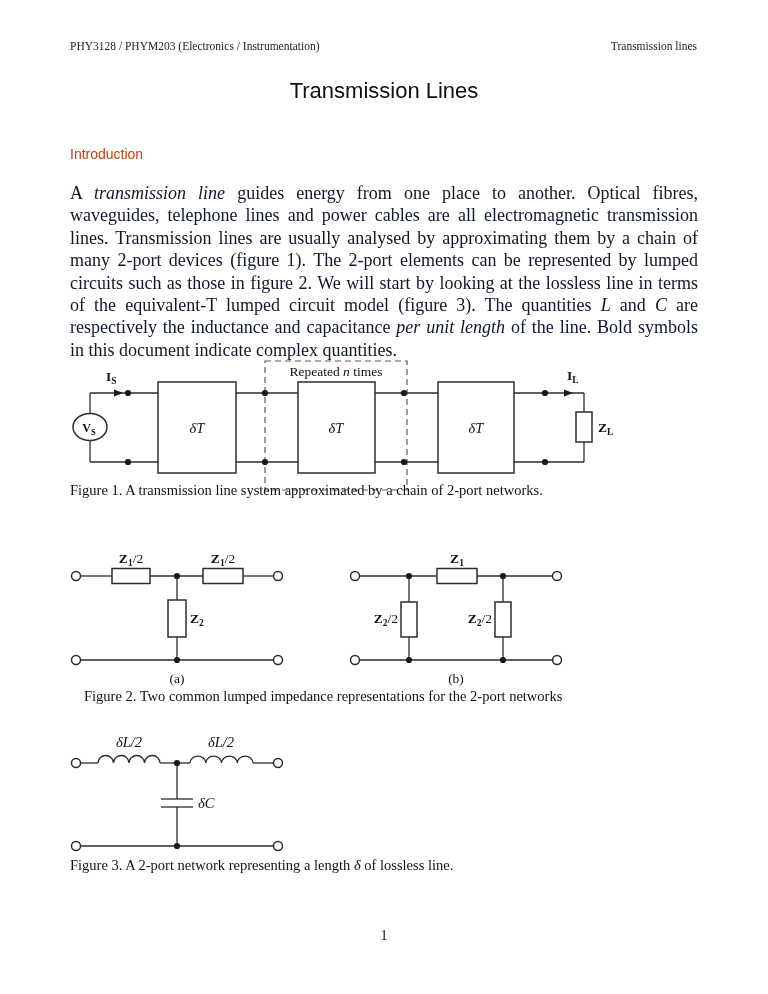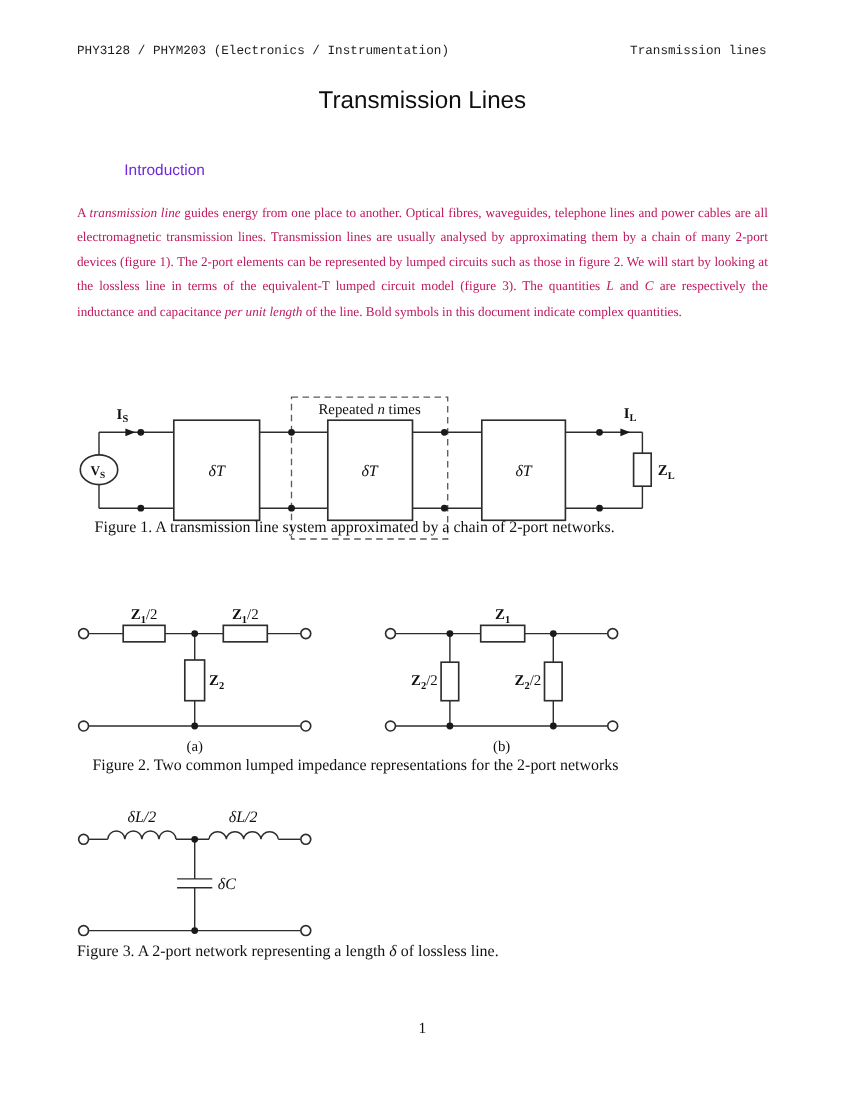--- a/index.html
+++ b/index.html
@@ -2,39 +2,39 @@
 <html><head>
 <meta charset="utf-8">
 <style>
   html,body { margin:0; padding:0; }
   body {
     width:768px; height:994px; background:#ffffff; position:relative;
     font-family:"Liberation Serif", serif; color:#141414; overflow:hidden;
   }
   .abs { position:absolute; }
   
-  .hdr { top:40px; font-family:Liberation Mono, monospace; font-size:11.5px; color:#1c1c1c; }
+  .hdr { top:40px; font-family:Liberation Serif, serif; font-size:11.5px; color:#1c1c1c; }
   .hdr-left { left:70px; }
   .hdr-right { right:71px; }
   
   .title {
     top:78px; left:0; width:768px; text-align:center;
     font-family:"Liberation Sans", sans-serif; font-size:22px; color:#0f0f0f;
   }
   
   .sect-heading {
-    top:146px; left:70px; font-family:"Liberation Sans", sans-serif; font-size:14px; color:#6d28d9;margin-left:43px;
+    top:146px; left:70px; font-family:"Liberation Sans", sans-serif; font-size:14px; color:#c2410c;
   }
   .body-par {
     top:182px; left:70px; width:628px;
-    font-size:12px; line-height:22.4px; text-align:justify; color:#be185d;
+    font-size:18px; line-height:22.4px; text-align:justify; color:#0f172a;
   }
   .it { font-style:italic; }
   .caption { font-size:14.5px; color:#111; }
-  .cap1 { top:472px; left:70px;margin-left:16px; }
+  .cap1 { top:482px; left:70px; }
   .cap2 { top:688px; left:84px; }
   .cap3 { top:857px; left:70px;font-family:Liberation Serif, serif; }
   .pageno { top:928px; left:0; width:768px; text-align:center; font-size:14px; color:#111; }
   
   svg { display:block; overflow:visible; }
   .wire { stroke:#2d2d2d; stroke-width:1.3; fill:none; }
   .boxr { stroke:#2d2d2d; stroke-width:1.5; fill:#ffffff; }
   .dash { stroke:#5a5a5a; stroke-width:1.2; fill:none; stroke-dasharray:6 4; }
   .dot  { fill:#1a1a1a; stroke:none; }
   .term { fill:#ffffff; stroke:#2d2d2d; stroke-width:1.5; }

